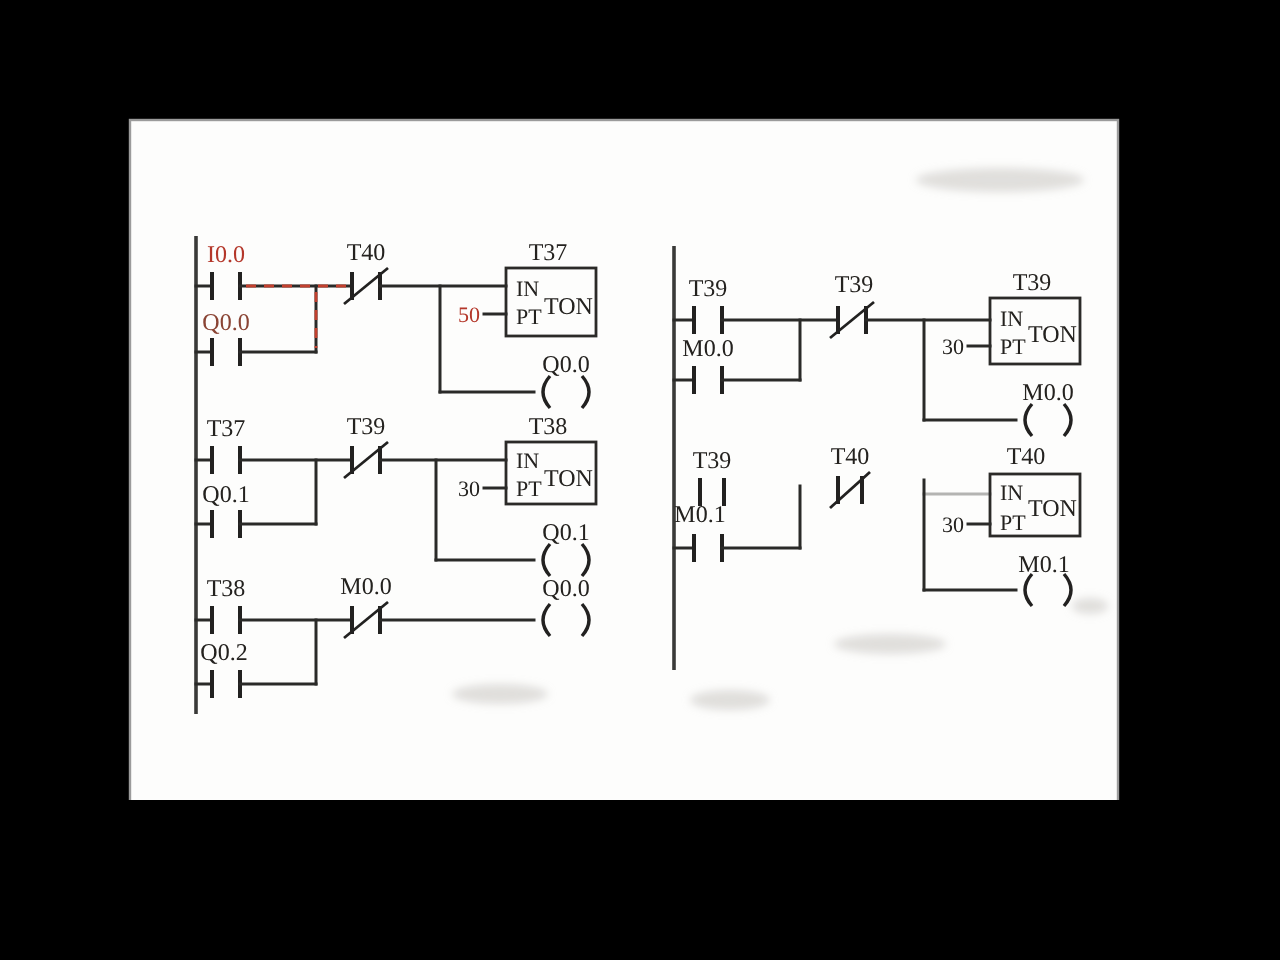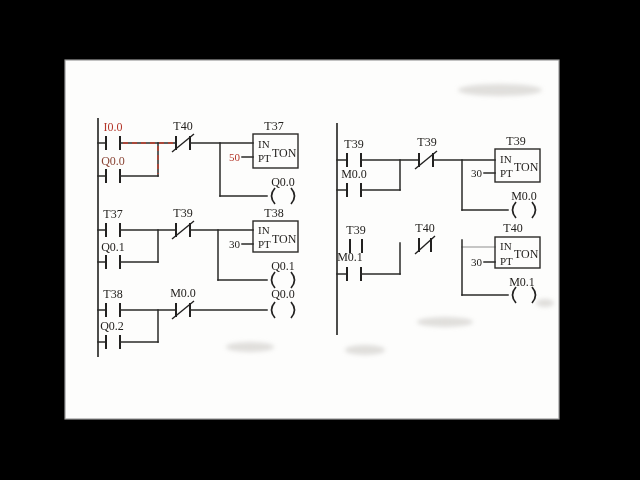--- a/index.html
+++ b/index.html
@@ -1,16 +1,16 @@
 <!DOCTYPE html>
 <html><head>
 <meta charset="utf-8">
 <style>
   html,body{margin:0;padding:0;background:#000;}
-  .frame{position:relative;width:640px;height:480px;background:#000;overflow:hidden;}
+  .frame{position:relative;width:640px;height:400px;background:#000;overflow:hidden;}
   svg{display:block;}
   .wire{stroke:#2a2a28;stroke-width:1.5;fill:none;stroke-linecap:square;}
   .rail{stroke:#3a3a38;stroke-width:1.8;fill:none;}
   .bar{stroke:#222120;stroke-width:2;fill:none;}
   .slash{stroke:#222120;stroke-width:1.4;fill:none;}
   .box{fill:none;stroke:#2b2a28;stroke-width:1.4;}
   .coil{fill:none;stroke:#222120;stroke-width:1.7;}
   .reddash{stroke:#c2402e;stroke-width:1.4;fill:none;stroke-dasharray:5 4;}
   .faded{opacity:.35;}
   text{font-family:"Liberation Serif",serif;fill:#24221f;}

